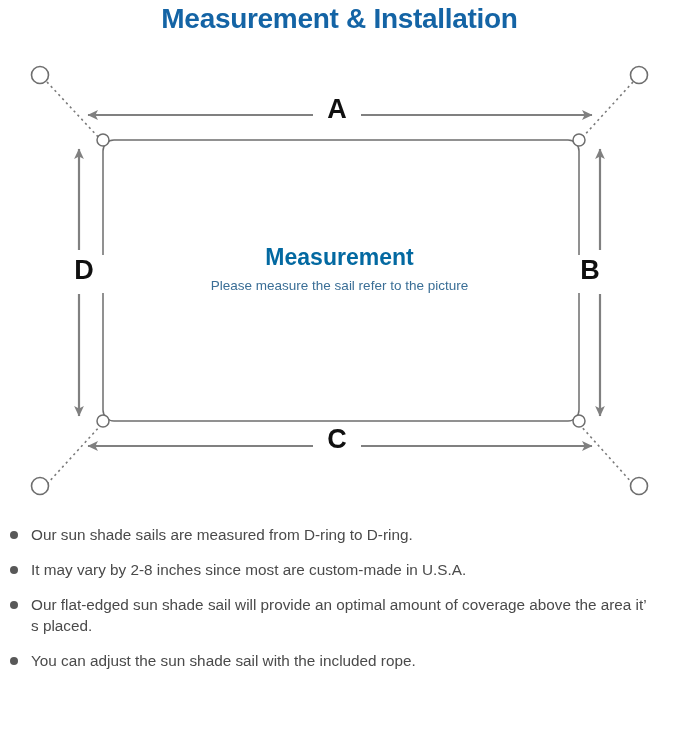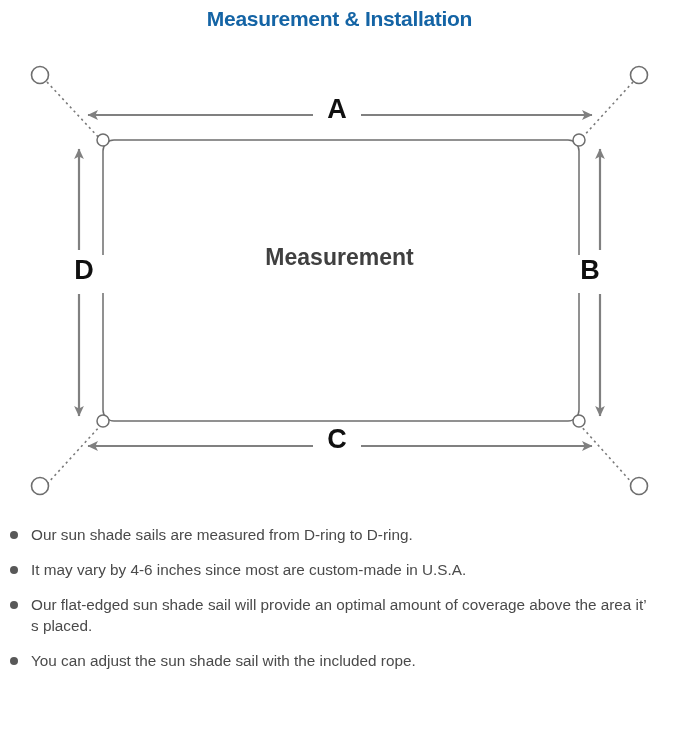--- a/index.html
+++ b/index.html
@@ -20,21 +20,21 @@
     height: 739px;
     background: #ffffff;
   }
   
   .title {
     position: absolute;
     left: 0;
     top: 0;
     width: 679px;
     text-align: center;
-    font-size: 21px;
+    font-size: 28px;
     font-weight: bold;
     color: #1464a5;
     letter-spacing: -0.3px;
     line-height: 38px;
     white-space: nowrap;
   }
   
   .diagram {
     position: absolute;
     left: 0;
@@ -47,21 +47,21 @@
   }
   
   .center-label {
     position: absolute;
     left: 0;
     top: 243px;
     width: 679px;
     text-align: center;
     font-size: 23px;
     font-weight: bold;
-    color: #404040;
+    color: #0369a1;
     line-height: 28px;
     white-space: nowrap;
   }
   .center-sub {
     position: absolute;
     left: 0;
     top: 277px;
     width: 679px;
     text-align: center;
     font-size: 13.5px;
@@ -173,34 +173,35 @@
       </g>
 
       <g>
         <line x1="600" y1="105" x2="600" y2="206" stroke="#808080" stroke-width="2.2" marker-start="url(#arrowStart)"></line>
         <line x1="600" y1="250" x2="600" y2="372" stroke="#808080" stroke-width="2.2" marker-end="url(#arrowEnd)"></line>
       </g>
     </svg>
   </div>
 
   <div class="center-label">Measurement</div>
+  <div class="center-sub">Please measure the sail refer to the picture</div>
 
   <div class="dim dim-a">A</div>
   <div class="dim dim-b">B</div>
   <div class="dim dim-c">C</div>
   <div class="dim dim-d">D</div>
 
   <div class="notes">
     <div class="note">
       <span class="note-bullet"></span>
       <span class="note-text">Our sun shade sails are measured from D-ring to D-ring.</span>
     </div>
     <div class="note">
       <span class="note-bullet"></span>
-      <span class="note-text">It may vary by 4-6 inches since most are custom-made in U.S.A.</span>
+      <span class="note-text">It may vary by 2-8 inches since most are custom-made in U.S.A.</span>
     </div>
     <div class="note">
       <span class="note-bullet"></span>
       <span class="note-text">Our flat-edged sun shade sail will provide an optimal amount of coverage above the area it’ s placed.</span>
     </div>
     <div class="note">
       <span class="note-bullet"></span>
       <span class="note-text">You can adjust the sun shade sail with the included rope.</span>
     </div>
   </div>

